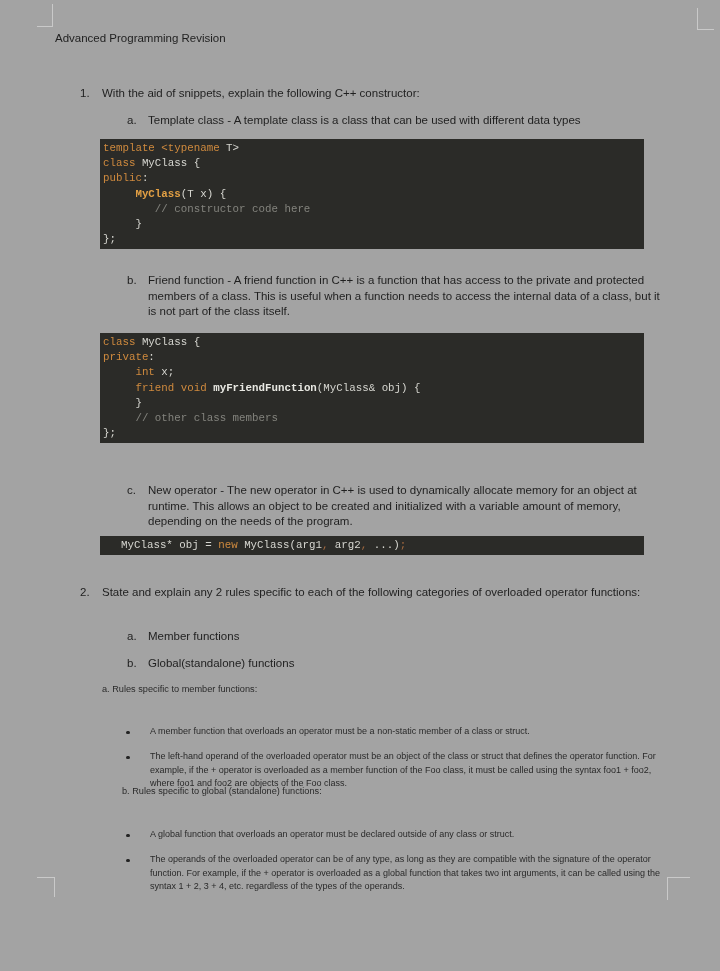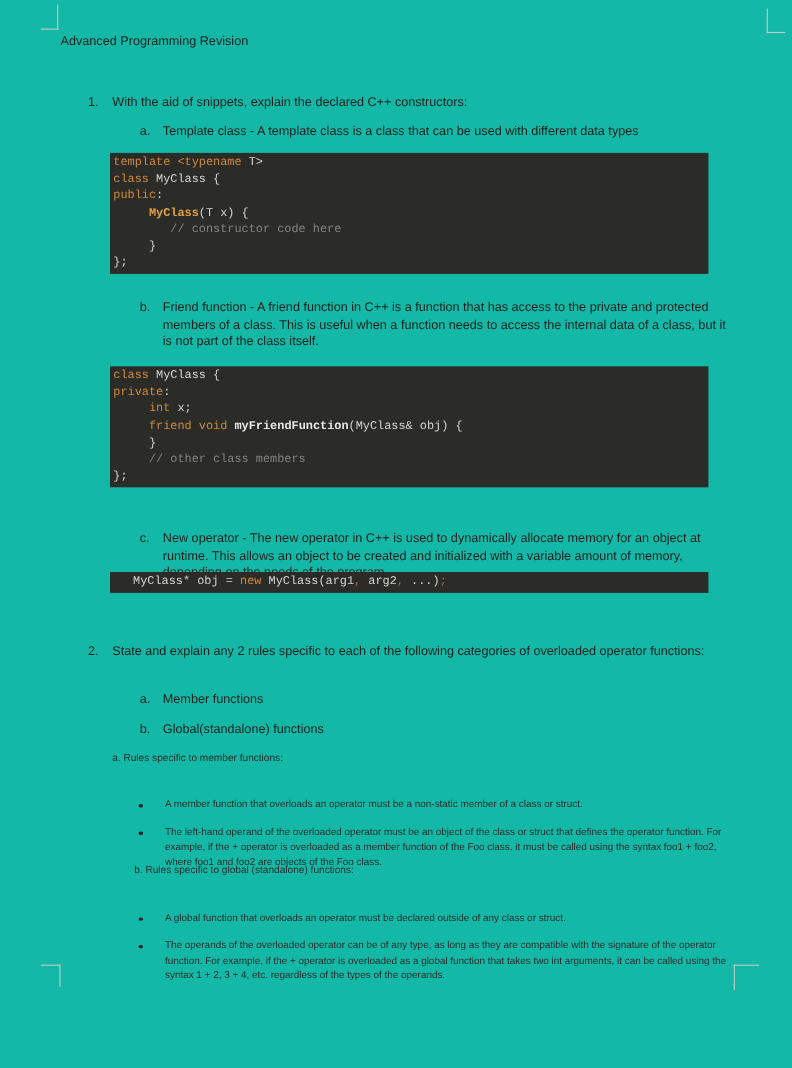--- a/index.html
+++ b/index.html
@@ -1,19 +1,19 @@
 <!DOCTYPE html>
 <html><head>
 <meta charset="utf-8">
 <style>
   * { margin:0; padding:0; box-sizing:border-box; }
   html,body { background:#ffffff; }
   body { font-family:"Liberation Sans", sans-serif; }
   .page {
-    position:relative; width:720px; height:971px; background:#14b8a6;
+    position:relative; width:720px; height:971px; background:#a3a3a3;
     overflow:hidden; color:#202124;
   }
   
   .corner { position:absolute; }
   .corner.tl { left:37px; top:4px;  width:16px; height:23px; border-right:1px solid #c9c9c9; border-bottom:1px solid #c9c9c9; }
   .corner.tr { left:697px; top:8px; width:17px; height:22px; border-left:1px solid #c9c9c9; border-bottom:1px solid #c9c9c9; }
   .corner.bl { left:37px; top:877px; width:18px; height:20px; border-top:1px solid #c9c9c9; border-right:1px solid #c9c9c9; }
   .corner.br { left:667px; top:877px; width:23px; height:23px; border-top:1px solid #c9c9c9; border-left:1px solid #c9c9c9; }
 
   .title { position:absolute; left:55px; top:32px; font-size:11.5px; color:#1f1f1f; }
@@ -53,21 +53,21 @@
 
   <div class="corner tl"></div>
   <div class="corner tr"></div>
   <div class="corner bl"></div>
   <div class="corner br"></div>
 
   <div class="title">Advanced Programming Revision</div>
 
   <div class="q" style="left:80px; top:86px; width:585px;">
     <span class="qnum">1.</span>
-    <span class="qtext">With the aid of snippets, explain the declared C++ constructors:</span>
+    <span class="qtext">With the aid of snippets, explain the following C++ constructor:</span>
   </div>
 
   <div class="item" style="left:127px; top:113px; width:540px;">
     <span class="inum">a.</span>
     <span class="itext">Template class - A template class is a class that can be used with different data types</span>
   </div>
 
   <div class="code" style="top:139px;">
       <div class="code-line"><span class="seg-kw">template &lt;typename</span><span class="seg-tx"> T&gt;</span></div>
       <div class="code-line"><span class="seg-kw">class</span><span class="seg-tx"> MyClass {</span></div>
@@ -91,21 +91,21 @@
       <div class="code-line"><span class="seg-tx">     }</span></div>
       <div class="code-line"><span class="seg-cm">     // other class members</span></div>
       <div class="code-line"><span class="seg-tx">};</span></div>
     </div>
 
   <div class="item" style="left:127px; top:483px; width:527px;">
     <span class="inum">c.</span>
     <span class="itext">New operator - The new operator in C++ is used to dynamically allocate memory for an object at runtime. This allows an object to be created and initialized with a variable amount of memory, depending on the needs of the program.</span>
   </div>
 
-  <div class="code" style="top:520px;padding-left:21px;">
+  <div class="code" style="top:536px;padding-left:21px;">
       <div class="code-line"><span class="seg-tx">MyClass* obj = </span><span class="seg-kw">new</span><span class="seg-tx"> MyClass(arg1</span><span class="seg-dim">,</span><span class="seg-tx"> arg2</span><span class="seg-dim">,</span><span class="seg-tx"> ...)</span><span class="seg-dim">;</span></div>
     </div>
 
   <div class="q" style="left:80px; top:585px; width:578px;">
     <span class="qnum">2.</span>
     <span class="qtext">State and explain any 2 rules specific to each of the following categories of overloaded operator functions:</span>
   </div>
 
   <div class="item" style="left:127px; top:629px; width:400px;">
     <span class="inum">a.</span>

